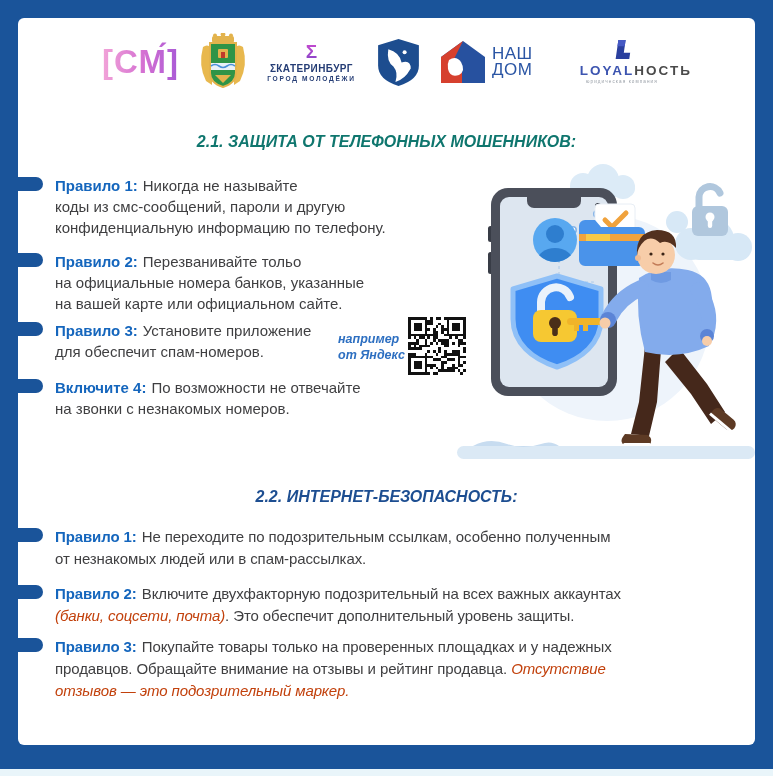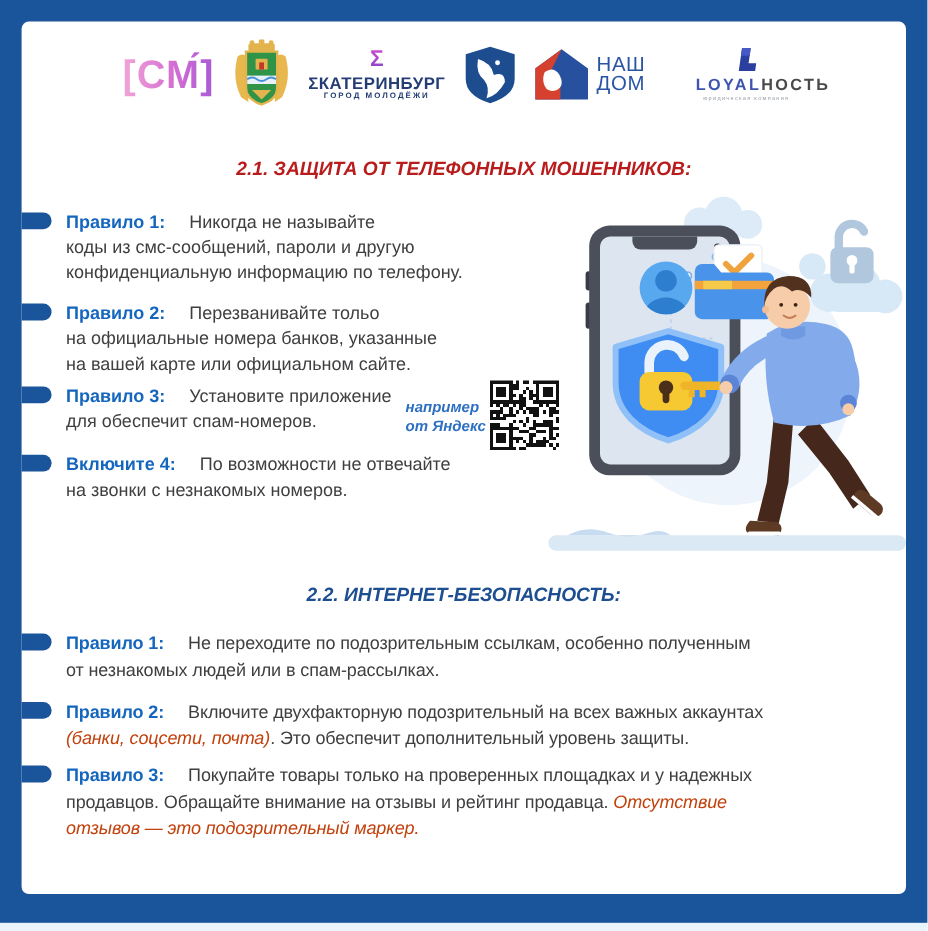--- a/index.html
+++ b/index.html
@@ -13,44 +13,44 @@
 
   
   .logos{position:absolute;left:84px;top:12px;width:590px;height:64px;display:flex;align-items:center;justify-content:space-between;}
   .logo{display:flex;flex-direction:column;align-items:center;justify-content:center;}
   .sm-logo{font-size:33px;font-weight:800;letter-spacing:1px;
     background:linear-gradient(90deg,#f2a4d8 0%,#d46fd2 55%,#a95ad6 100%);
     -webkit-background-clip:text;background-clip:text;color:transparent;line-height:40px;}
   .youth{text-align:center;color:#253d75;line-height:1;}
   .youth .sigma{display:block;font-size:19px;font-weight:800;
     background:linear-gradient(180deg,#cc4ad0,#8544c8);-webkit-background-clip:text;background-clip:text;color:transparent;margin-bottom:3px;}
-  .youth .city{display:block;font-size:14px;font-weight:800;letter-spacing:.4px;}
+  .youth .city{display:block;font-size:10px;font-weight:800;letter-spacing:.4px;}
   .youth .sub{display:block;font-size:6.6px;font-weight:700;letter-spacing:1.7px;margin-top:2px;}
   .nashdom{flex-direction:row;gap:7px;}
   .nd-text{font-size:17px;font-weight:400;color:#2a55a4;line-height:16px;letter-spacing:.5px;}
   .loyal{text-align:center;line-height:1;}
   .loyal-line{margin-top:3px;font-size:13.5px;letter-spacing:2px;font-weight:600;}
   .loyal-line .lead{color:#3d55b0;padding-left:28px;}
   .loyal-line .tail{color:#4a4a4a;}
   .loyal .tagline{font-size:4.6px;color:#9aa0a8;letter-spacing:1.1px;margin-top:3px;}
 
   
   .h-main{position:absolute;left:0;top:89px;width:737px;text-align:center;
     font-size:18px;font-weight:800;color:#1d4e91;letter-spacing:.3px;}
   .h-sub{position:absolute;left:0;top:115px;width:737px;text-align:center;
-    font-size:16px;font-weight:800;font-style:italic;color:#b91c1c;}
+    font-size:16px;font-weight:800;font-style:italic;color:#0f766e;}
   .h-s2{position:absolute;left:0;top:470px;width:737px;text-align:center;
     font-size:16px;font-weight:800;font-style:italic;color:#1d4e91;}
 
   
   .rule{position:absolute;left:37px;}
   .rule p{margin:0;white-space:pre-line;color:#3f3f41;font-weight:500;}
   .s1 p{font-size:15px;line-height:21px;max-width:420px;}
   .s2 p{font-size:15px;line-height:22px;max-width:685px;letter-spacing:-.1px;}
-  .rule b{color:#1566bd;font-weight:800;margin-right:20px;}
+  .rule b{color:#1566bd;font-weight:800;margin-right:5px;}
   .accent{color:#c2410c;font-style:italic;}
   .tab{position:absolute;left:-45px;top:2px;width:33px;height:14px;background:#1a549a;border-radius:0 8px 8px 0;}
   .r1{top:157px}.r2{top:233px}.r3{top:302px}.r4{top:359px}
   .r5{top:508px}.r6{top:565px}.r7{top:618px}
 
   .note{position:absolute;left:320px;top:313px;font-size:12.5px;line-height:16px;
     font-weight:800;font-style:italic;color:#2d6fc1;white-space:pre-line;}
   .qr{position:absolute;left:390px;top:299px;width:58px;height:58px;}
 
   .illu{position:absolute;left:437px;top:142px;width:302px;height:305px;}

